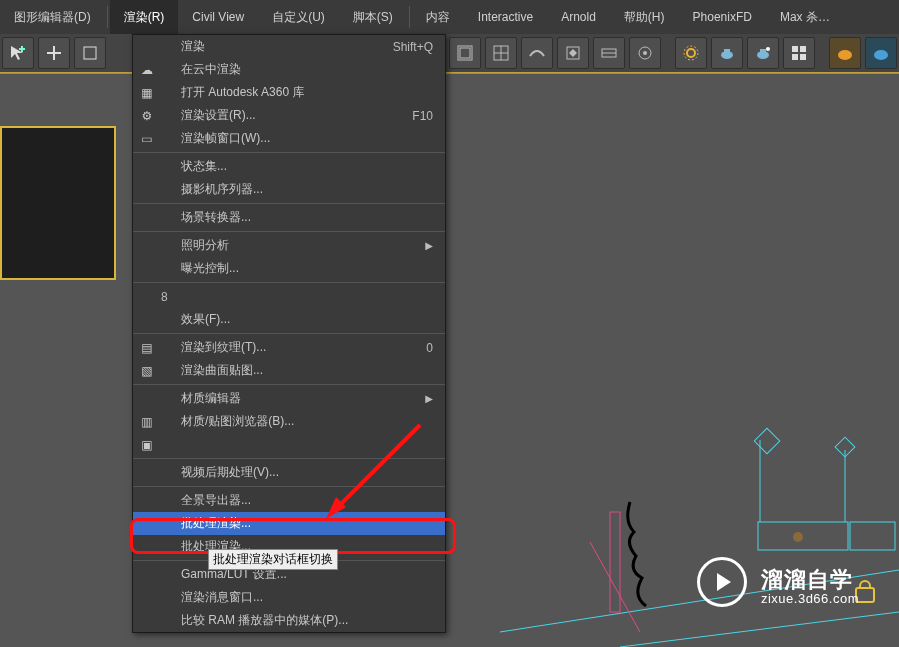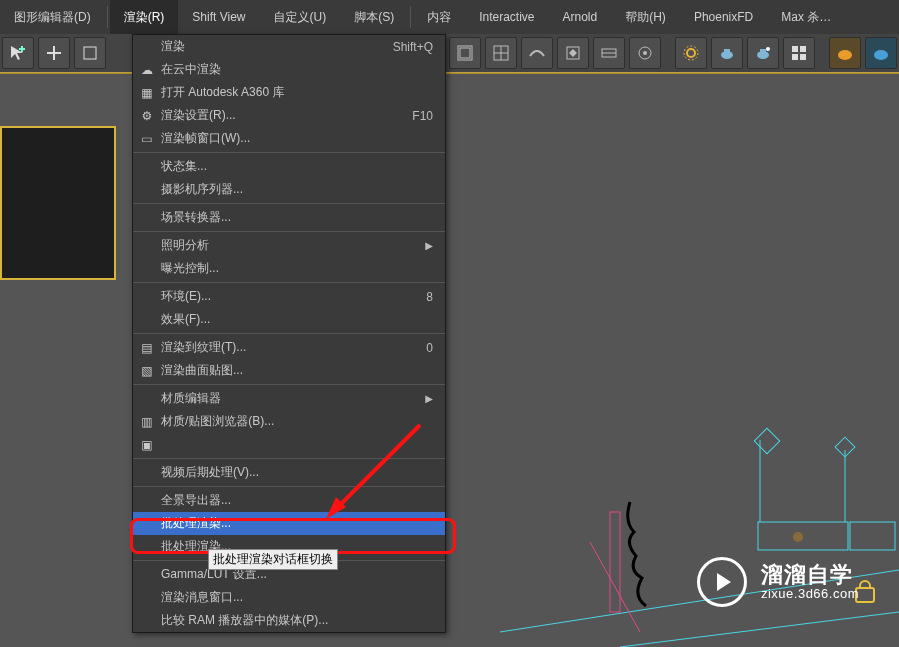--- a/index.html
+++ b/index.html
@@ -13,54 +13,54 @@
   .tbtn{width:30px;height:30px;margin:0 2px;background:#4e4e4e;border:1px solid #2e2e2e;display:flex;align-items:center;justify-content:center;border-radius:2px;}
   .tbtn svg{display:block}
   .tsep{width:10px;}
   
   .viewport{position:absolute;left:0;top:72px;width:899px;height:575px;background:#555;}
   .vp-top-strip{position:absolute;left:0;top:0;width:899px;height:2px;background:linear-gradient(#cfa742,#9a852d);}
   .panel-left{position:absolute;left:0;top:126px;width:112px;height:150px;border:2px solid #d7b63a;background:#1e1e1e;}
   
   .dropdown{position:absolute;left:132px;top:34px;width:312px;background:#3a3a3a;border:1px solid #1a1a1a;box-shadow:2px 2px 6px rgba(0,0,0,.5);}
   .dropdown .row{display:flex;align-items:center;height:23px;padding:0 12px 0 28px;position:relative;color:#c8c8c8;cursor:default;}
-  .dropdown .row .lbl{flex:1;white-space:nowrap;overflow:hidden;}
+  .dropdown .row .lbl{flex:1;white-space:nowrap;overflow:hidden;margin-left:20px;}
   .dropdown .row .sc{color:#bdbdbd;}
   .dropdown .row .arw{color:#bdbdbd;font-size:10px;}
   .dropdown .icn{position:absolute;left:6px;width:16px;height:16px;display:flex;align-items:center;justify-content:center;}
   .dropdown .div{height:1px;background:#555;margin:2px 0;}
   .dropdown .row.hl{background:#3a6ecb;color:#fff;justify-content:center;}
   
   .annot-box{position:absolute;left:130px;top:518px;width:320px;height:30px;border:3px solid #f11;border-radius:8px;pointer-events:none;}
   .annot-arrow{position:absolute;left:320px;top:415px;pointer-events:none;}
   
   .tooltip{position:absolute;left:208px;top:549px;background:#eee;color:#000;font-size:12px;padding:1px 4px;border:1px solid #888;white-space:nowrap;text-align:center;}
   
-  .watermark{position:absolute;right:40px;bottom:40px;display:flex;align-items:center;gap:14px;}
+  .watermark{position:absolute;right:40px;bottom:40px;display:flex;align-items:flex-end;gap:14px;}
   .wm-circle{width:44px;height:44px;border:3px solid #fff;border-radius:50%;display:flex;align-items:center;justify-content:center;}
   .wm-tri{width:0;height:0;border-left:14px solid #fff;border-top:9px solid transparent;border-bottom:9px solid transparent;margin-left:4px;}
   .wm-text{display:flex;flex-direction:column;color:#fff;line-height:1.15;}
   .wm-text .a{font-size:22px;font-weight:700;letter-spacing:1px;}
   .wm-text .b{font-size:13px;letter-spacing:0.5px;}
   
   .scene-svg{position:absolute;left:0;top:0;}
 </style>
 </head>
 <body>
 
 <div class="menubar">
   <div class="menu-item">
       <span>图形编辑器(D)</span>
     </div>
   <div class="sep"></div>
   <div class="menu-item active">
       <span>渲染(R)</span>
     </div>
   <div class="menu-item">
-      <span>Shift View</span>
+      <span>Civil View</span>
     </div>
   <div class="menu-item">
       <span>自定义(U)</span>
     </div>
   <div class="menu-item">
       <span>脚本(S)</span>
     </div>
   <div class="sep"></div>
   <div class="menu-item">
       <span>内容</span>
@@ -261,21 +261,20 @@
   <div class="div"></div>
   <div class="row norm">
       <span class="lbl">照明分析</span>
       <span class="arw">▶</span>
     </div>
   <div class="row norm">
       <span class="lbl">曝光控制...</span>
     </div>
   <div class="div"></div>
   <div class="row norm">
-      <span class="lbl">环境(E)...</span>
       <span class="sc">8</span>
     </div>
   <div class="row norm">
       <span class="lbl">效果(F)...</span>
     </div>
   <div class="div"></div>
   <div class="row norm">
       <span class="icn">▤</span>
       <span class="lbl">渲染到纹理(T)...</span>
       <span class="sc">0</span>

